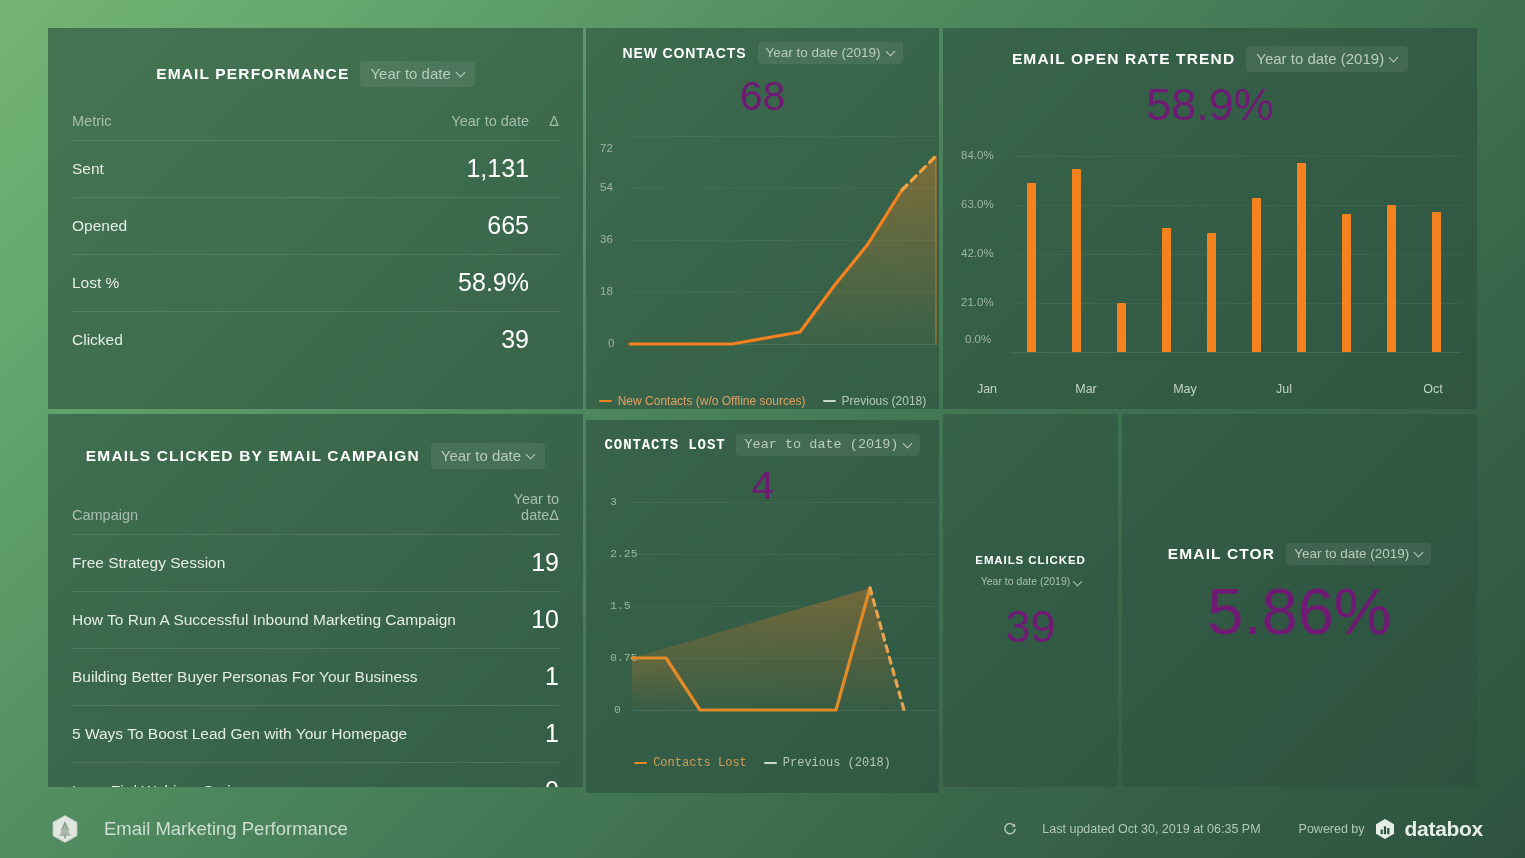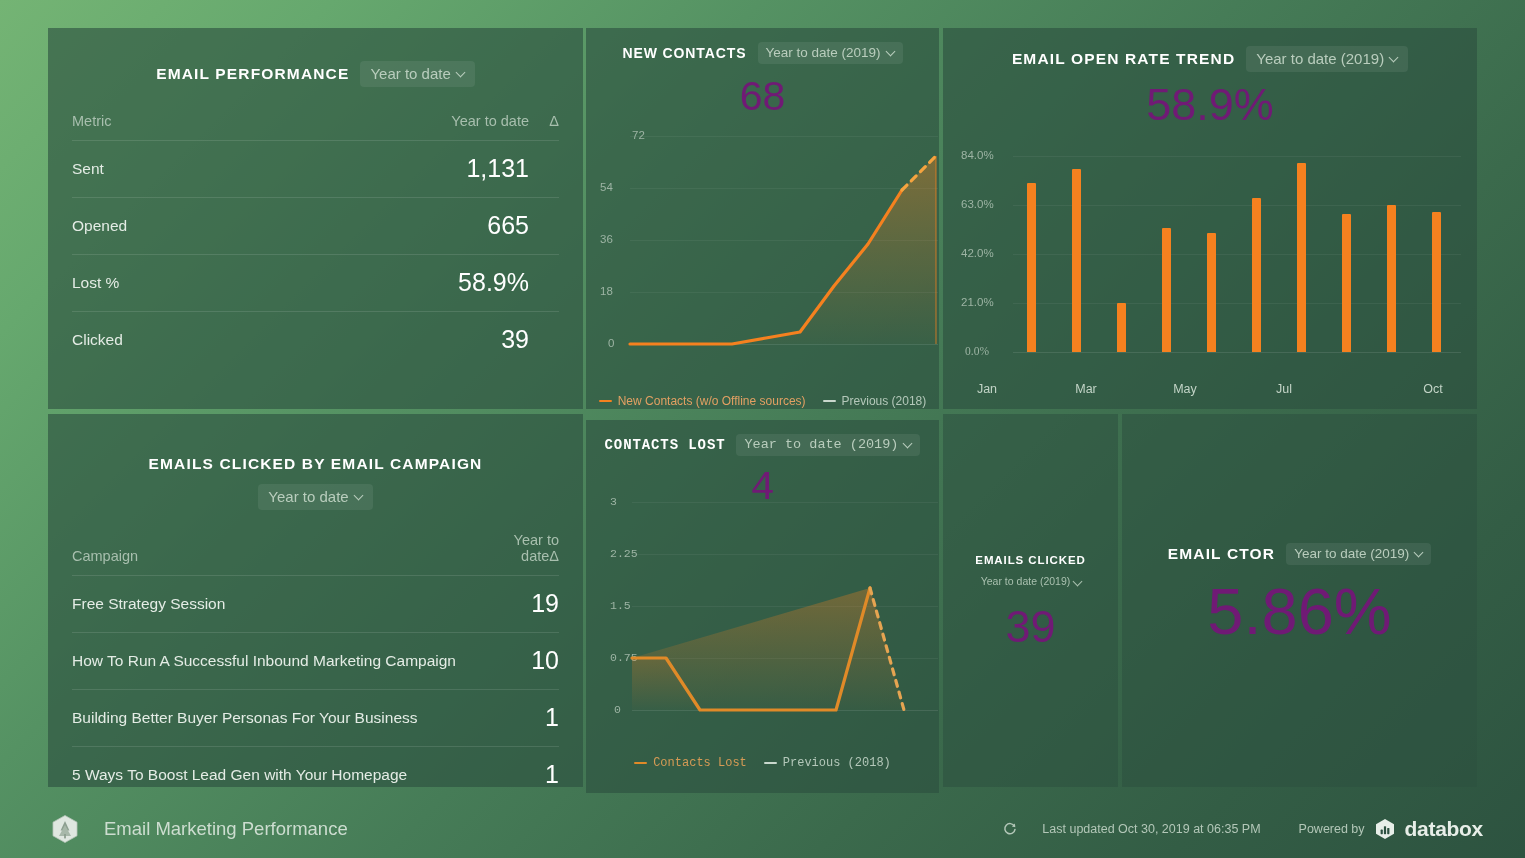--- a/index.html
+++ b/index.html
@@ -143,21 +143,21 @@
     </div>
     <div class="bignum" style="font-size:41px; margin-top:12px;">68</div>
 
     <div class="plot" style="left:24px; top:98px; width:328px; height:232px;">
       <div class="gridline" style="left:20px; top:10px;  width:308px;"></div>
       <div class="gridline" style="left:20px; top:62px;  width:308px;"></div>
       <div class="gridline" style="left:20px; top:114px; width:308px;"></div>
       <div class="gridline" style="left:20px; top:166px; width:308px;"></div>
       <div class="gridline" style="left:20px; top:218px; width:308px; background:rgba(255,255,255,0.10);"></div>
 
-      <span class="axlabel" style="left:-10px; top:3px;margin-left:32px;">72</span>
+      <span class="axlabel" style="left:-10px; top:16px;">72</span>
       <span class="axlabel" style="left:-10px; top:55px;">54</span>
       <span class="axlabel" style="left:-10px; top:107px;">36</span>
       <span class="axlabel" style="left:-10px; top:159px;">18</span>
       <span class="axlabel" style="left:-2px;  top:211px;">0</span>
 
       <svg width="328" height="232" viewBox="0 0 328 232" style="position:absolute;left:0;top:0;">
         <defs>
           <linearGradient id="ncFill" x1="0" y1="0" x2="0" y2="1">
             <stop offset="0%" stop-color="#F5811F" stop-opacity="0.36"></stop>
             <stop offset="100%" stop-color="#F5811F" stop-opacity="0.02"></stop>
@@ -196,21 +196,21 @@
       <div class="gridline" style="left:52px; top:24px;  width:448px;"></div>
       <div class="gridline" style="left:52px; top:73px;  width:448px;"></div>
       <div class="gridline" style="left:52px; top:122px; width:448px;"></div>
       <div class="gridline" style="left:52px; top:171px; width:448px;"></div>
       <div class="gridline" style="left:52px; top:220px; width:448px; background:rgba(255,255,255,0.10);"></div>
 
       <span class="axlabel" style="left:0px;  top:17px;">84.0%</span>
       <span class="axlabel" style="left:0px;  top:66px;">63.0%</span>
       <span class="axlabel" style="left:0px;  top:115px;">42.0%</span>
       <span class="axlabel" style="left:0px;  top:164px;">21.0%</span>
-      <span class="axlabel" style="left:4px;  top:213px;font-family:Liberation Serif, serif;">0.0%</span>
+      <span class="axlabel" style="left:4px;  top:201px;">0.0%</span>
 
       <div class="bar" style="left:66px;  top:50.7px;  height:169.3px;"></div>
       <div class="bar" style="left:111px; top:36.7px;  height:183.3px;"></div>
       <div class="bar" style="left:156px; top:171.0px; height:49.0px;"></div>
       <div class="bar" style="left:201px; top:96.3px;  height:123.7px;"></div>
       <div class="bar" style="left:246px; top:101.0px; height:119.0px;"></div>
       <div class="bar" style="left:291px; top:66.0px;  height:154.0px;"></div>
       <div class="bar" style="left:336px; top:31.0px;  height:189.0px;"></div>
       <div class="bar" style="left:381px; top:82.3px;  height:137.7px;"></div>
       <div class="bar" style="left:426px; top:73.0px;  height:147.0px;"></div>
@@ -229,21 +229,21 @@
         <span style="color:#e3a063; font-size:12.5px;">Email Open Rate</span>
       </span>
       <span class="lg">
 
         <span style="color:#bccfc1; font-size:12.5px;">Previous period (2018)</span>
       </span>
     </div>
   </div>
 
   <div class="card" style="left:48px; top:414px; width:535px; height:373px;">
-    <div class="cardhead" style="margin-top:41px;flex-direction:column;">
+    <div class="cardhead" style="margin-top:29px;">
       <span class="ctitle">EMAILS CLICKED BY EMAIL CAMPAIGN</span>
       <span class="pill">
         <span>Year to date</span>
         <i class="chev"></i>
       </span>
     </div>
     <div style="padding:22px 24px 0 24px;">
       <table class="tbl">
         <thead>
           <tr>

